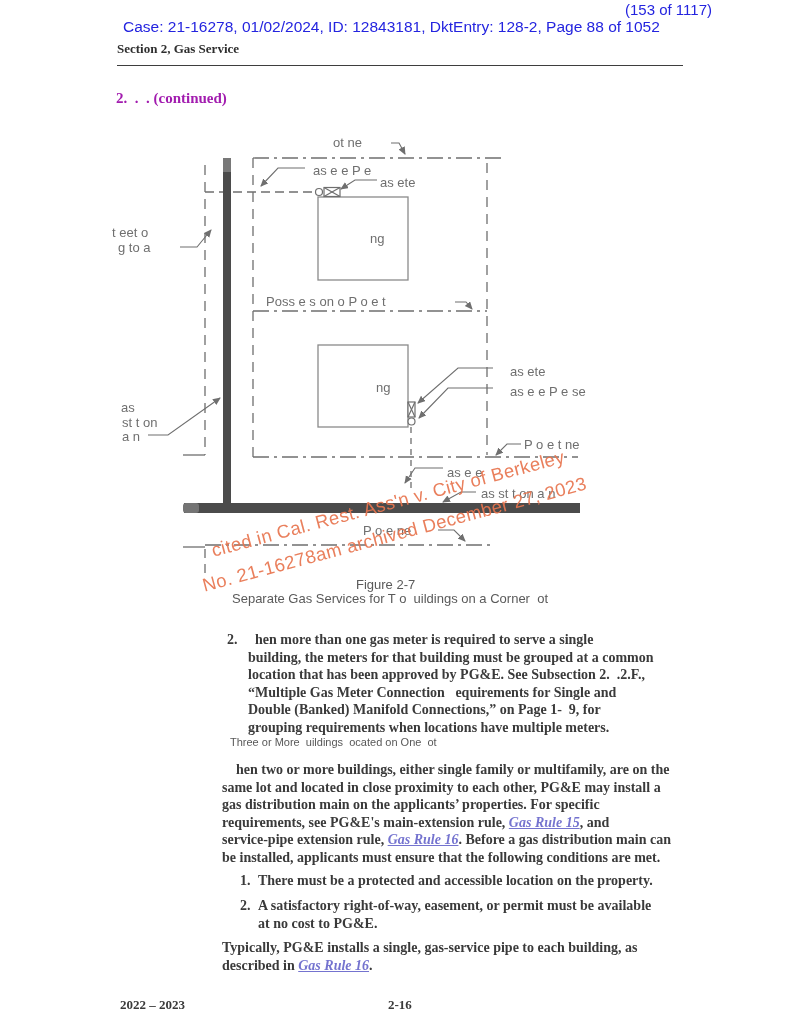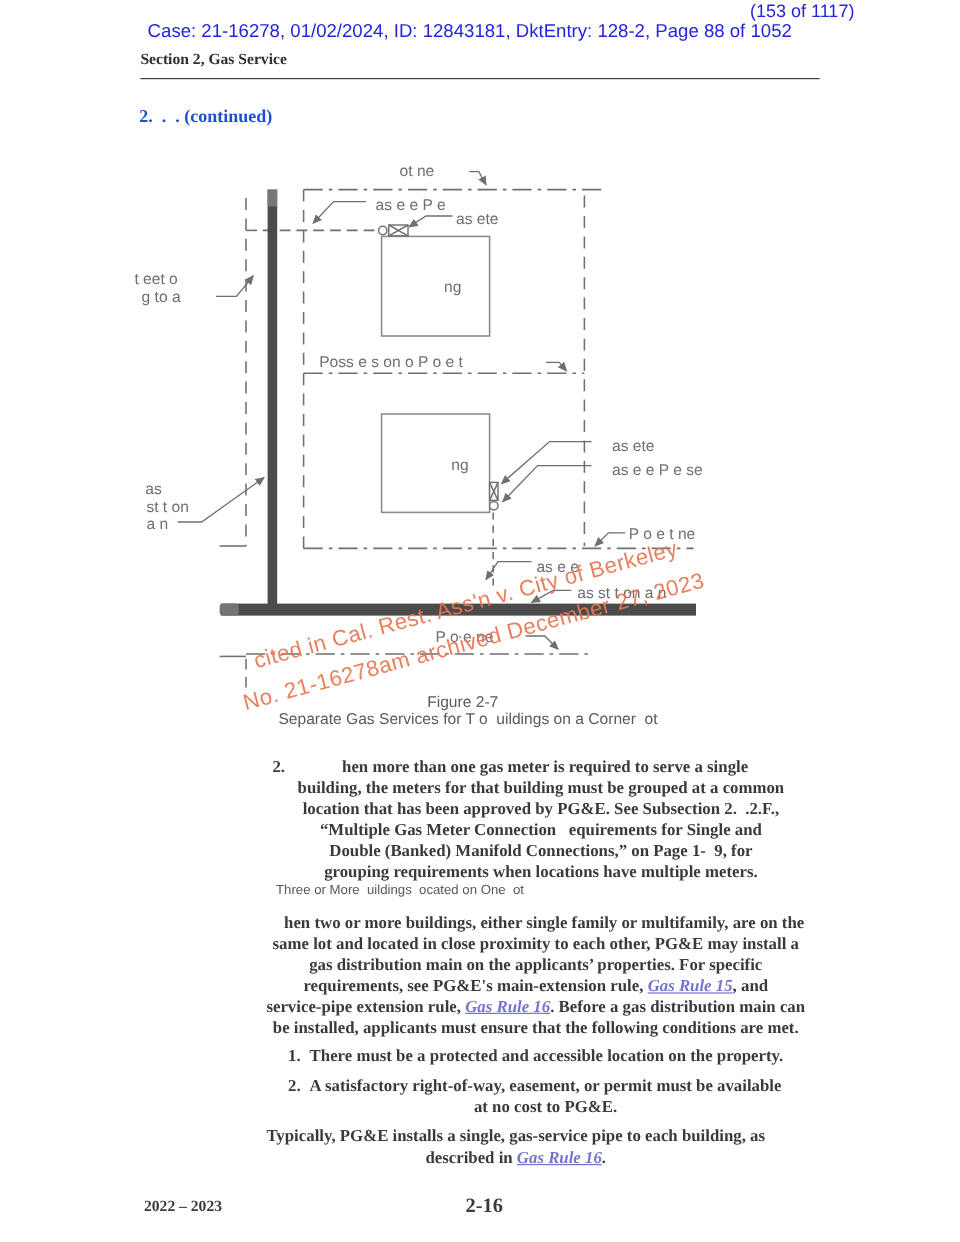--- a/index.html
+++ b/index.html
@@ -4,45 +4,45 @@
 <style>
   html,body{margin:0;padding:0;background:#fff;}
   #page{position:relative;width:720px;height:1035px;background:#fff;overflow:hidden;
         font-family:"Liberation Serif",serif;}
   .abs{position:absolute;}
   .blue{color:#2424DF;font-family:"Liberation Sans",sans-serif;}
   #overlay-page{top:1px;right:8px;font-size:15px;}
   #case-line{top:18px;left:123px;font-size:15.5px;text-align:center;}
   #section-line{top:41px;left:117px;font-size:13px;font-weight:bold;color:#2e2e2e;}
   #header-rule{top:65px;left:117px;width:566px;border-top:1.6px solid #3e3e3e;height:0;}
-  #continued-heading{top:90px;left:116px;font-size:15px;font-weight:bold;color:#1d4ed8;white-space:pre;text-align:right;}
+  #continued-heading{top:90px;left:116px;font-size:15px;font-weight:bold;color:#a21caf;white-space:pre;text-align:right;}
   #diagram-wrap{top:130px;left:100px;width:600px;height:450px;}
   .wm{position:absolute;color:#E8754F;font-family:"Liberation Sans",sans-serif;
       font-size:18.5px;letter-spacing:.4px;transform:rotate(-15deg);transform-origin:0 50%;
       white-space:pre;opacity:.92;}
   #watermark-line1{left:212px;top:540px;}
   #watermark-line2{left:203px;top:575px;}
   .cap{font-family:"Liberation Sans",sans-serif;font-size:13px;color:#5a5a5a;white-space:pre;}
   #figure-number{top:577px;left:356px;}
   #figure-caption{top:591px;left:232px;}
   .bl{font-size:14px;font-weight:bold;color:#3a3a3a;line-height:17.5px;white-space:pre;}
-  .blk div{white-space:pre;text-align:center;}
+  .blk div{white-space:pre;}
   #item2-num{top:631px;left:227px;}
   #item2-text{top:631px;left:248px;}
   #subheading{top:736px;left:230px;font-family:Liberation Sans, sans-serif;
               font-size:11px;color:#585858;white-space:pre;}
   #para1{top:761px;left:222px;}
   #list1-num{top:872px;left:240px;}
   #list1-text{top:872px;left:258px;}
   #list2-num{top:897px;left:240px;}
   #list2-text{top:897px;left:258px;}
   #para2{top:939px;left:222px;}
   a.rule-link{color:#7473CF;font-style:italic;text-decoration:underline;cursor:pointer;}
   #footer-left{top:996px;left:120px;font-size:13px;}
-  #footer-center{top:996px;left:388px;font-size:17px;}
+  #footer-center{top:996px;left:388px;font-size:13px;}
 </style>
 </head>
 <body>
 
 <div id="page">
 
   <div class="abs blue" id="overlay-page">(153 of 1117)</div>
   <div class="abs blue" id="case-line">Case: 21-16278, 01/02/2024, ID: 12843181, DktEntry: 128-2, Page 88 of 1052</div>
   <div class="abs" id="section-line">Section 2, Gas Service</div>
   <div class="abs" id="header-rule"></div>

